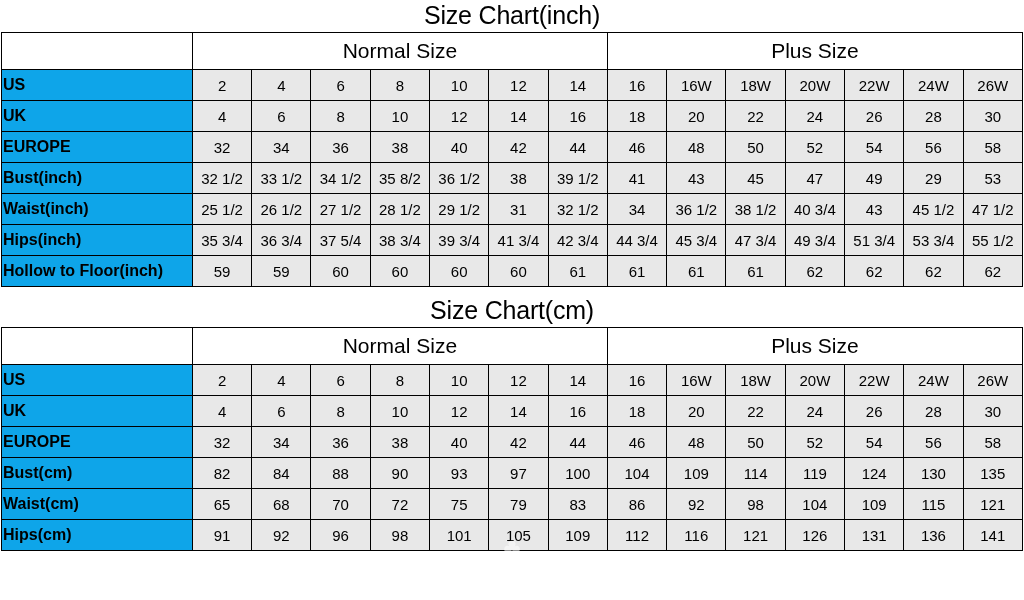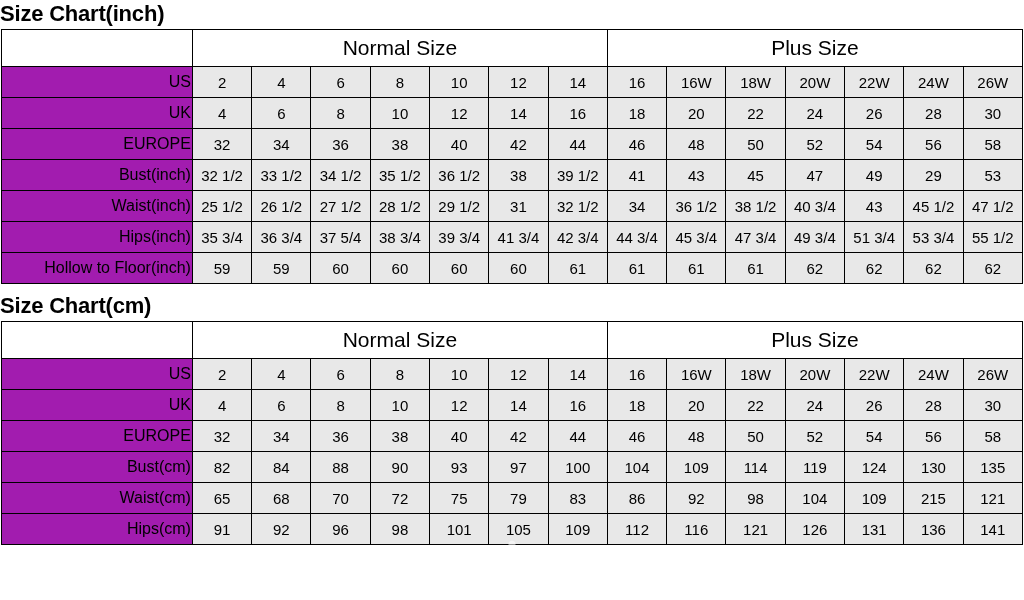--- a/index.html
+++ b/index.html
@@ -13,23 +13,23 @@
     overflow: hidden;
     font-family: "Liberation Sans", sans-serif;
     color: #000000;
     position: relative;
   }
   .chart-block {
     width: 1024px;
     box-sizing: border-box;
   }
   .chart-title {
-    text-align: left;
-    font-weight: bold;
-    font-size: 22px;
+    text-align: center;
+    font-weight: normal;
+    font-size: 25px;
     font-family: "Liberation Sans", sans-serif;
     line-height: 1.0;
     padding: 3px 0 4px 0;
     letter-spacing: -0.2px;
   }
   table.size-table {
     border-collapse: collapse;
     width: 1022px;
     margin: 0 1px;
     table-layout: fixed;
@@ -50,23 +50,24 @@
   table.size-table th.shaded {
     background: #e8e8e8;
   }
   table.size-table th.group-head {
     font-size: 21px;
     font-weight: normal;
     height: 36px;
     background: #ffffff;
   }
   table.size-table td.rowlabel {
-    text-align: right;
+    text-align: left;
     font-size: 16px;
-    background: #a21caf;
+    background: #0ea5e9;
+    font-weight: bold;
   }
   col.lbl { width: 190px; }
   col.dc  { width: 59px; }
   .corner-blank { background: #ffffff; border: 1px solid #000; }
   .spacer { height: 8px; }
   .watermark {
     position: absolute;
     left: 0;
     right: 0;
     bottom: 2px;
@@ -172,21 +173,21 @@
             <td class="shaded">52</td>
             <td class="shaded">54</td>
             <td class="shaded">56</td>
             <td class="shaded">58</td>
           </tr>
           <tr>
             <td class="rowlabel">Bust(inch)</td>
             <td class="shaded">32 1/2</td>
             <td class="shaded">33 1/2</td>
             <td class="shaded">34 1/2</td>
-            <td class="shaded">35 1/2</td>
+            <td class="shaded">35 8/2</td>
             <td class="shaded">36 1/2</td>
             <td class="shaded">38</td>
             <td class="shaded">39 1/2</td>
             <td class="shaded">41</td>
             <td class="shaded">43</td>
             <td class="shaded">45</td>
             <td class="shaded">47</td>
             <td class="shaded">49</td>
             <td class="shaded">29</td>
             <td class="shaded">53</td>
@@ -349,21 +350,21 @@
             <td class="shaded">70</td>
             <td class="shaded">72</td>
             <td class="shaded">75</td>
             <td class="shaded">79</td>
             <td class="shaded">83</td>
             <td class="shaded">86</td>
             <td class="shaded">92</td>
             <td class="shaded">98</td>
             <td class="shaded">104</td>
             <td class="shaded">109</td>
-            <td class="shaded">215</td>
+            <td class="shaded">115</td>
             <td class="shaded">121</td>
           </tr>
           <tr>
             <td class="rowlabel">Hips(cm)</td>
             <td class="shaded">91</td>
             <td class="shaded">92</td>
             <td class="shaded">96</td>
             <td class="shaded">98</td>
             <td class="shaded">101</td>
             <td class="shaded">105</td>

